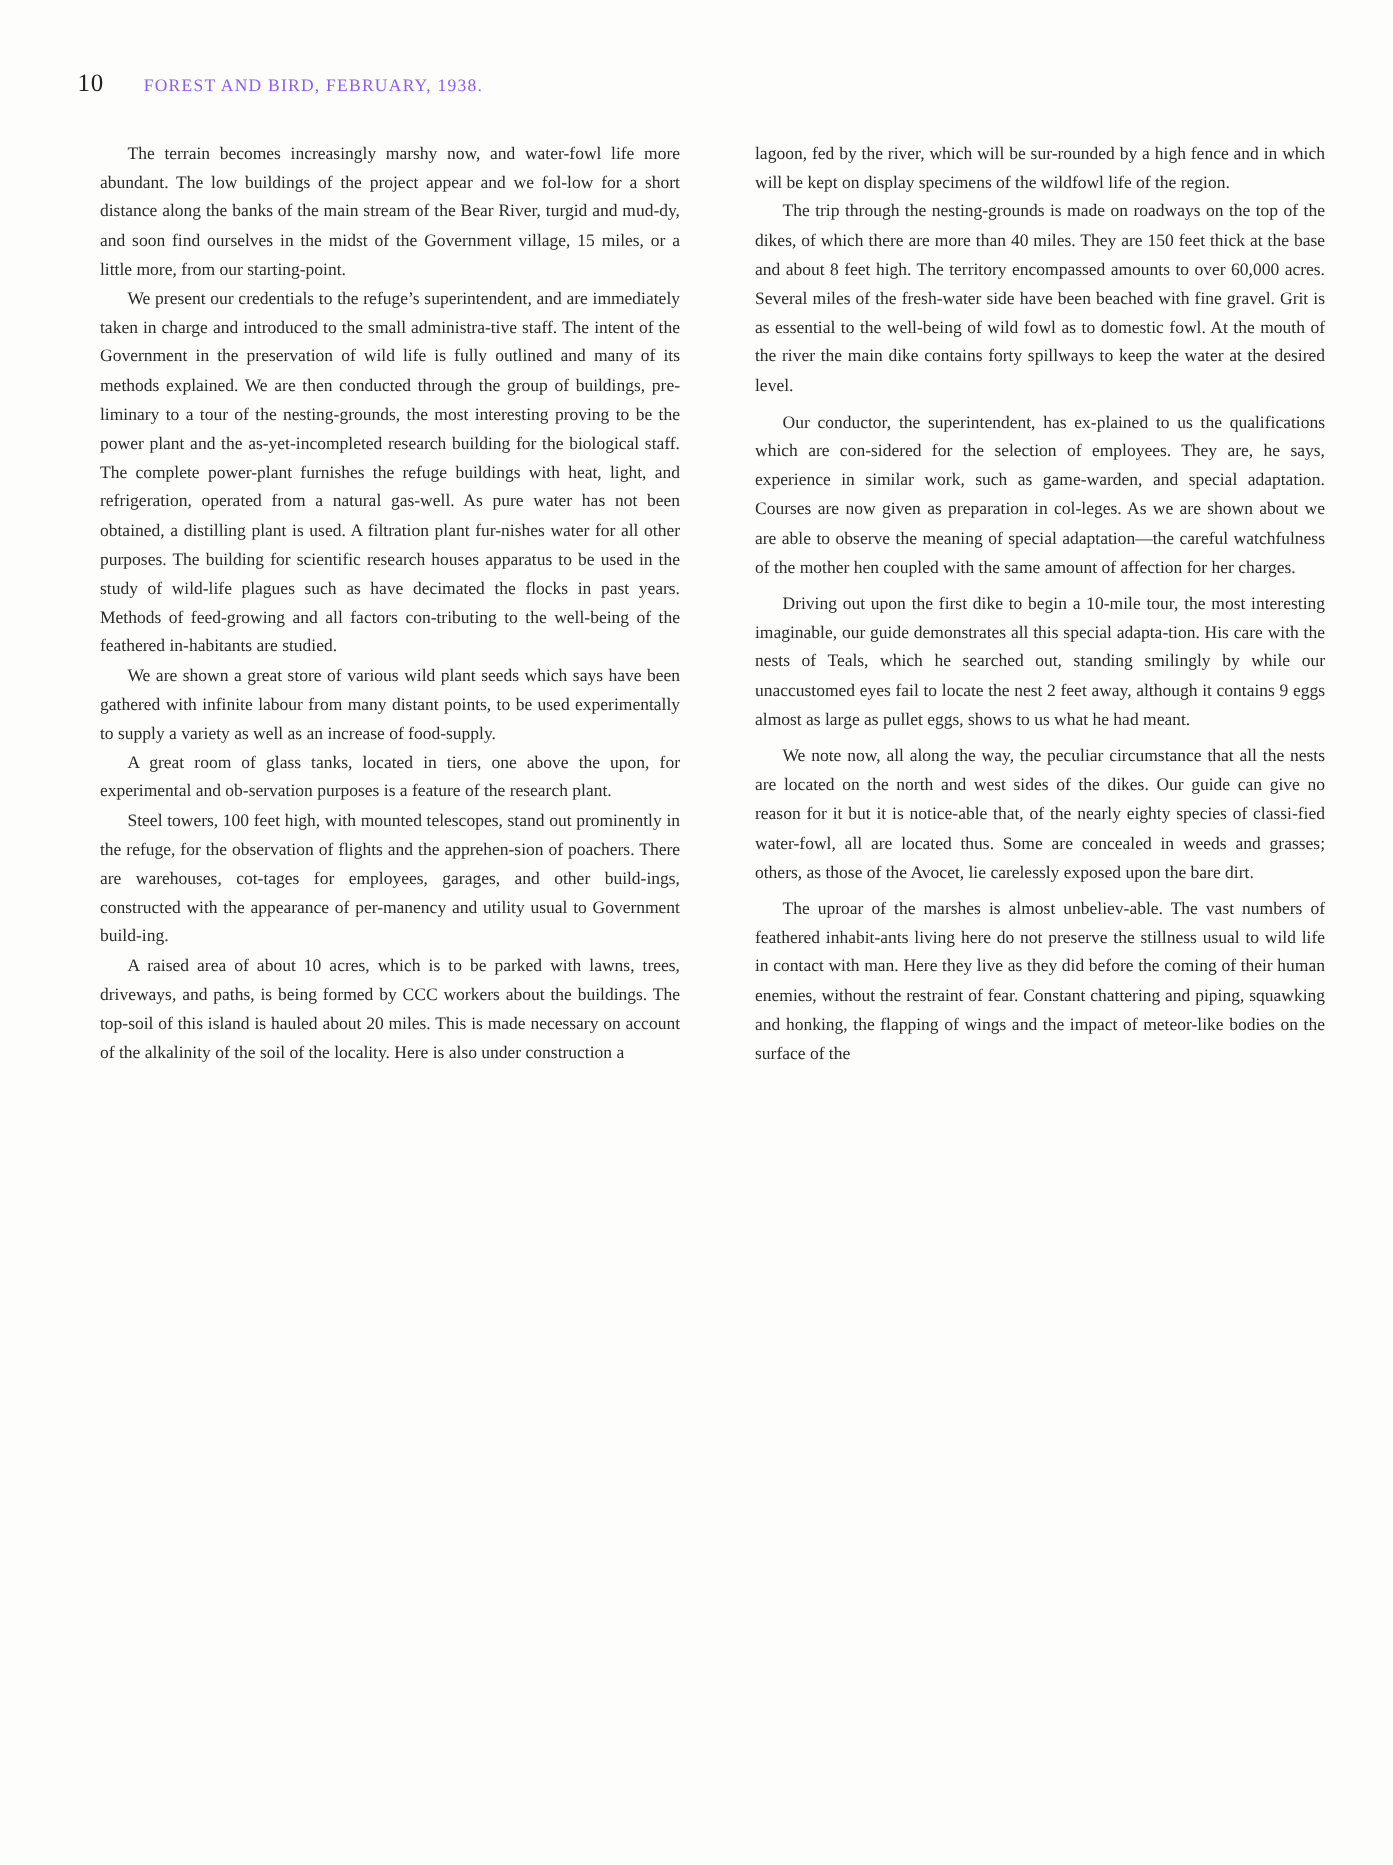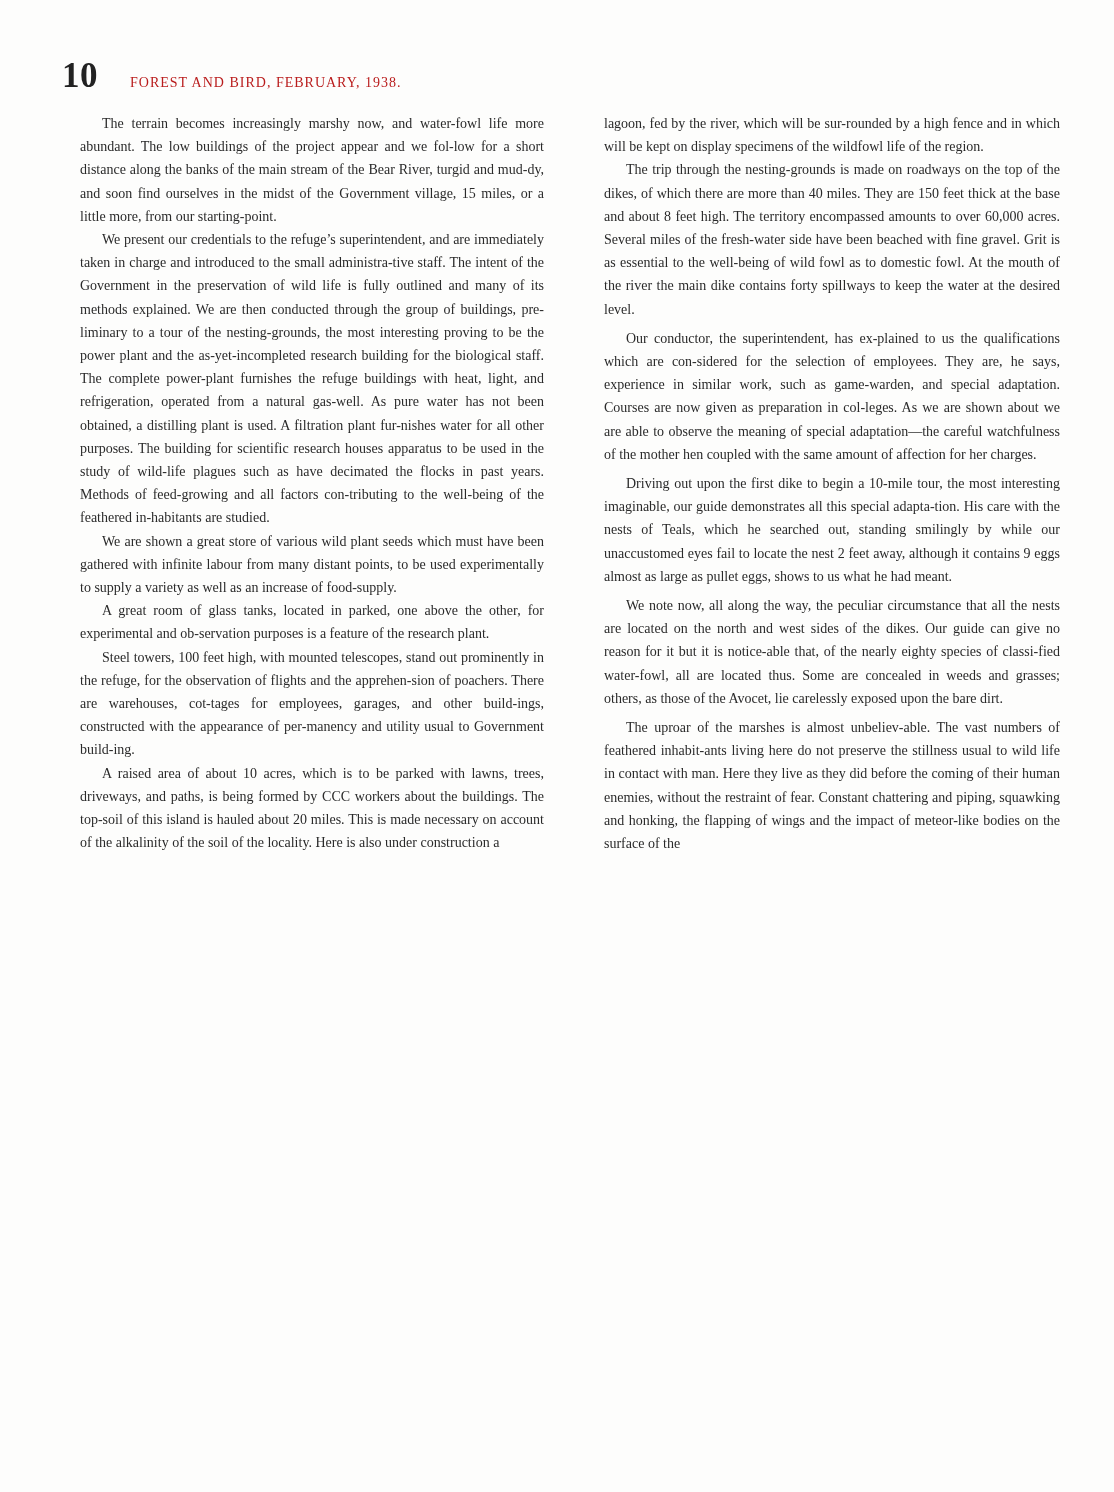--- a/index.html
+++ b/index.html
@@ -8,23 +8,23 @@
     background: #fdfdfc;
     color: #2a2a2a;
     font-family: "Liberation Serif", "DejaVu Serif", serif;
     position: relative;
     overflow: hidden;
   }
   .header {
     position: absolute; left: 62px; top: 56px;
     display: flex; align-items: baseline;
   }
-  .page-num { font-size: 35px; font-weight: bold; color: #222; letter-spacing: 0.5px; }
+  .page-num { font-size: 20px; font-weight: normal; color: #222; letter-spacing: 0.5px; }
   .running-title {
-    margin-left: 32px; font-size: 14px; letter-spacing: 1px; color: #b91c1c;
+    margin-left: 32px; font-size: 14px; letter-spacing: 1px; color: #8b5cf6;
     text-transform: uppercase;
   }
   .col {
     position: absolute; top: 112px;
     font-size: 14px; line-height: 23.2px;
     text-align: justify;
     hyphens: none;
   }
   .col-left { left: 80px; width: 464px; }
   .col-right { left: 604px; width: 456px; }
@@ -36,22 +36,22 @@
 <body>
 
 <div class="header">
   <span class="page-num">10</span>
   <span class="running-title">FOREST AND BIRD, FEBRUARY, 1938.</span>
 </div>
 
 <div class="col col-left">
   <p class="para">The terrain becomes increasingly marshy now, and water-fowl life more abundant. The low buildings of the project appear and we fol-low for a short distance along the banks of the main stream of the Bear River, turgid and mud-dy, and soon find ourselves in the midst of the Government village, 15 miles, or a little more, from our starting-point.</p>
   <p class="para">We present our credentials to the refuge’s superintendent, and are immediately taken in charge and introduced to the small administra-tive staff. The intent of the Government in the preservation of wild life is fully outlined and many of its methods explained. We are then conducted through the group of buildings, pre-liminary to a tour of the nesting-grounds, the most interesting proving to be the power plant and the as-yet-incompleted research building for the biological staff. The complete power-plant furnishes the refuge buildings with heat, light, and refrigeration, operated from a natural gas-well. As pure water has not been obtained, a distilling plant is used. A filtration plant fur-nishes water for all other purposes. The building for scientific research houses apparatus to be used in the study of wild-life plagues such as have decimated the flocks in past years. Methods of feed-growing and all factors con-tributing to the well-being of the feathered in-habitants are studied.</p>
-  <p class="para">We are shown a great store of various wild plant seeds which must have been gathered with infinite labour from many distant points, to be used experimentally to supply a variety as well as an increase of food-supply.</p>
-  <p class="para">A great room of glass tanks, located in parked, one above the other, for experimental and ob-servation purposes is a feature of the research plant.</p>
+  <p class="para">We are shown a great store of various wild plant seeds which says have been gathered with infinite labour from many distant points, to be used experimentally to supply a variety as well as an increase of food-supply.</p>
+  <p class="para">A great room of glass tanks, located in tiers, one above the upon, for experimental and ob-servation purposes is a feature of the research plant.</p>
   <p class="para">Steel towers, 100 feet high, with mounted telescopes, stand out prominently in the refuge, for the observation of flights and the apprehen-sion of poachers. There are warehouses, cot-tages for employees, garages, and other build-ings, constructed with the appearance of per-manency and utility usual to Government build-ing.</p>
   <p class="para">A raised area of about 10 acres, which is to be parked with lawns, trees, driveways, and paths, is being formed by CCC workers about the buildings. The top-soil of this island is hauled about 20 miles. This is made necessary on account of the alkalinity of the soil of the locality. Here is also under construction a</p>
 </div>
 
 <div class="col col-right">
   <p class="para first-cont">lagoon, fed by the river, which will be sur-rounded by a high fence and in which will be kept on display specimens of the wildfowl life of the region.</p>
   <p class="para">The trip through the nesting-grounds is made on roadways on the top of the dikes, of which there are more than 40 miles. They are 150 feet thick at the base and about 8 feet high. The territory encompassed amounts to over 60,000 acres. Several miles of the fresh-water side have been beached with fine gravel. Grit is as essential to the well-being of wild fowl as to domestic fowl. At the mouth of the river the main dike contains forty spillways to keep the water at the desired level.</p>
   <p class="para gap">Our conductor, the superintendent, has ex-plained to us the qualifications which are con-sidered for the selection of employees. They are, he says, experience in similar work, such as game-warden, and special adaptation. Courses are now given as preparation in col-leges. As we are shown about we are able to observe the meaning of special adaptation—the careful watchfulness of the mother hen coupled with the same amount of affection for her charges.</p>
   <p class="para gap">Driving out upon the first dike to begin a 10-mile tour, the most interesting imaginable, our guide demonstrates all this special adapta-tion. His care with the nests of Teals, which he searched out, standing smilingly by while our unaccustomed eyes fail to locate the nest 2 feet away, although it contains 9 eggs almost as large as pullet eggs, shows to us what he had meant.</p>
   <p class="para gap">We note now, all along the way, the peculiar circumstance that all the nests are located on the north and west sides of the dikes. Our guide can give no reason for it but it is notice-able that, of the nearly eighty species of classi-fied water-fowl, all are located thus. Some are concealed in weeds and grasses; others, as those of the Avocet, lie carelessly exposed upon the bare dirt.</p>

